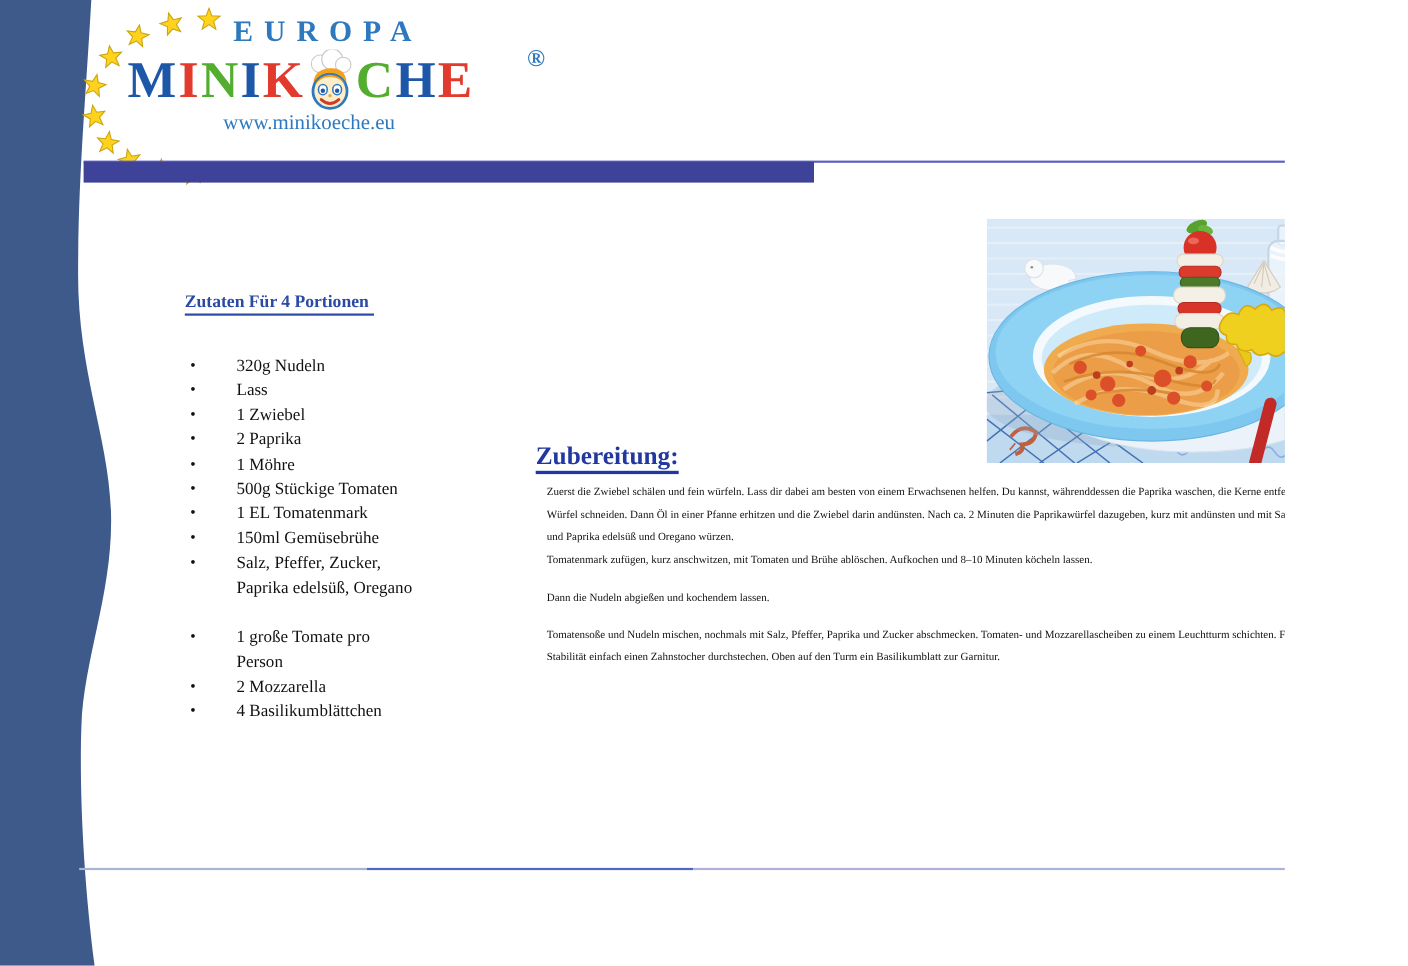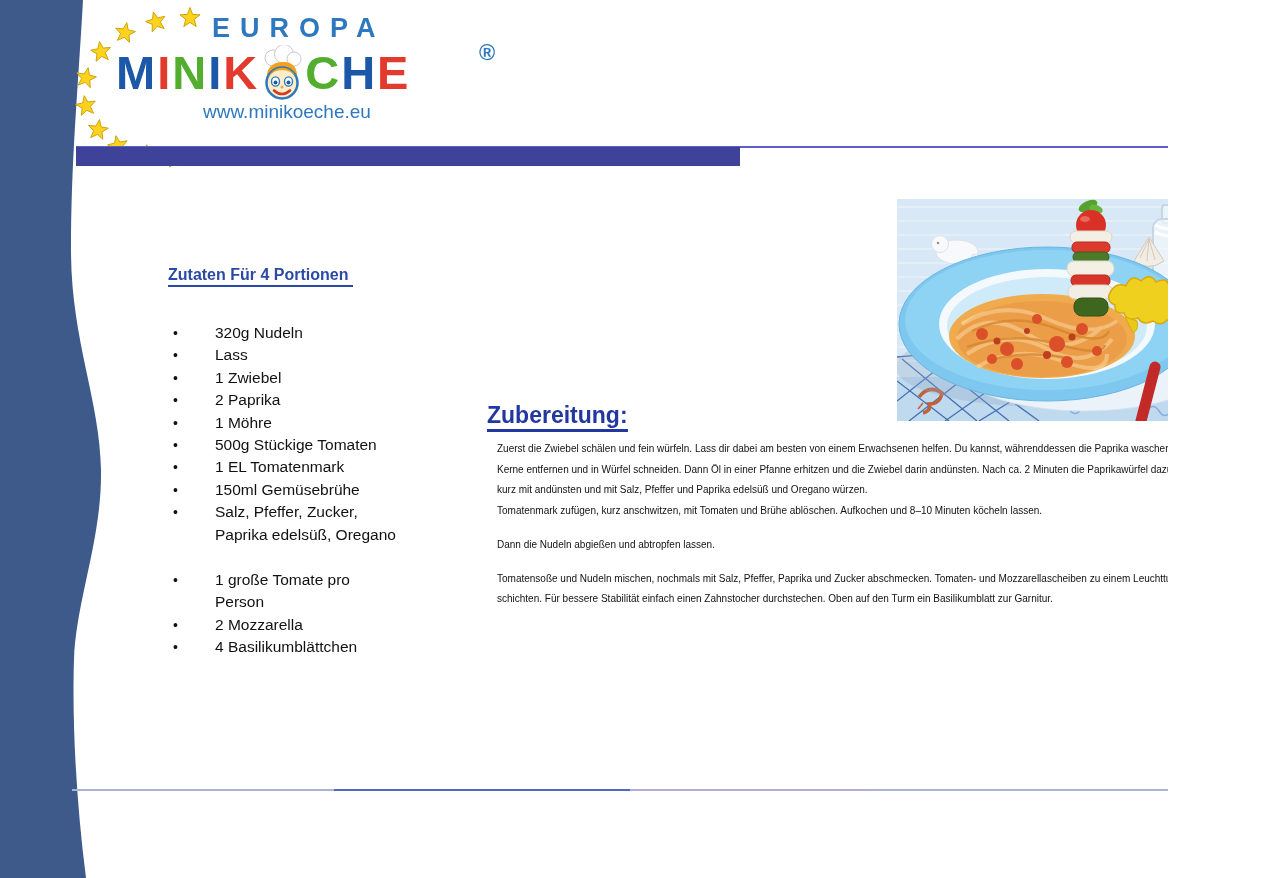--- a/index.html
+++ b/index.html
@@ -1,18 +1,18 @@
 <!DOCTYPE html>
 <html><head>
 <meta charset="utf-8">
 <style>
   html,body { margin:0; padding:0; }
   .page {
     position:relative; width:1168px; height:878px; background:#ffffff;
-    overflow:hidden; font-family:Liberation Sans, sans-serif;
+    overflow:hidden; font-family:Liberation Serif, serif;
   }
   .side-band { position:absolute; left:0; top:0; }
   
   .logo-europa {
     position:absolute; left:212px; top:13px; font-size:27px; letter-spacing:10px;
     color:#2e79be; font-weight:600;
   }
   .brand {
     position:absolute; left:116px; top:38px; font-size:47px; font-weight:bold;
     letter-spacing:2px; display:flex; align-items:flex-end; height:62px;
@@ -165,21 +165,21 @@
           <span class="ing-text">4 Basilikumblättchen</span>
         </div>
       </div>
   </section>
 
   <section class="preparation">
     <div class="prep-heading">Zubereitung:</div>
     <div>
         <div class="para">Zuerst die Zwiebel schälen und fein würfeln. Lass dir dabei am besten von einem Erwachsenen helfen. Du kannst, währenddessen die Paprika waschen, die Kerne entfernen und in Würfel schneiden. Dann Öl in einer Pfanne erhitzen und die Zwiebel darin andünsten. Nach ca. 2 Minuten die Paprikawürfel dazugeben, kurz mit andünsten und mit Salz, Pfeffer und Paprika edelsüß und Oregano würzen.</div>
         <div class="para">Tomatenmark zufügen, kurz anschwitzen, mit Tomaten und Brühe ablöschen. Aufkochen und 8–10 Minuten köcheln lassen.</div>
-        <div class="para gap">Dann die Nudeln abgießen und abtropfen lassen.</div>
+        <div class="para gap">Dann die Nudeln abgießen und kochendem lassen.</div>
         <div class="para gap">Tomatensoße und Nudeln mischen, nochmals mit Salz, Pfeffer, Paprika und Zucker abschmecken. Tomaten- und Mozzarellascheiben zu einem Leuchtturm schichten. Für bessere Stabilität einfach einen Zahnstocher durchstechen. Oben auf den Turm ein Basilikumblatt zur Garnitur.</div>
       </div>
   </section>
 
   <svg class="photo" viewBox="0 0 316 222">
     <rect x="0" y="0" width="316" height="222" fill="#d9e8f6"></rect>
     <g stroke="#ffffff" stroke-width="2" opacity="0.3">
       <path d="M0,8H316 M0,22H316 M0,36H316 M0,50H316 M0,64H316 M0,78H316 M0,92H316 M0,106H316 M0,120H316 M0,134H316 M0,148H316 M0,162H316"></path>
     </g>
 

